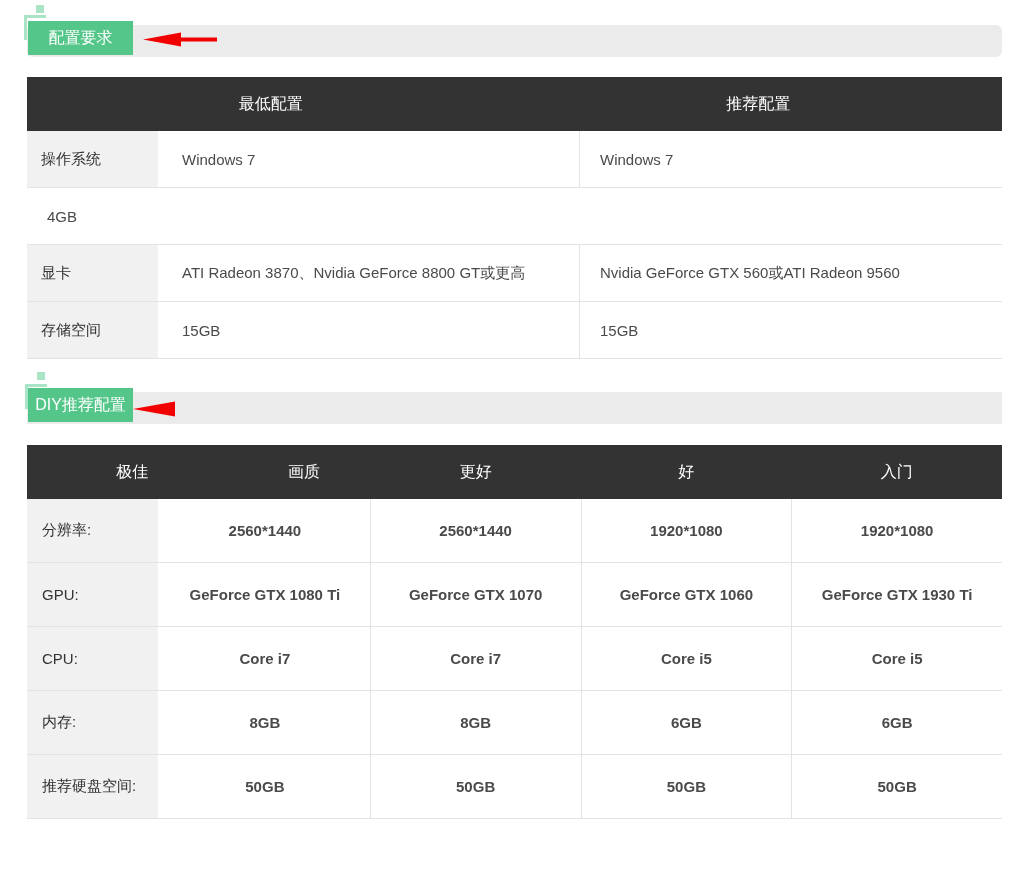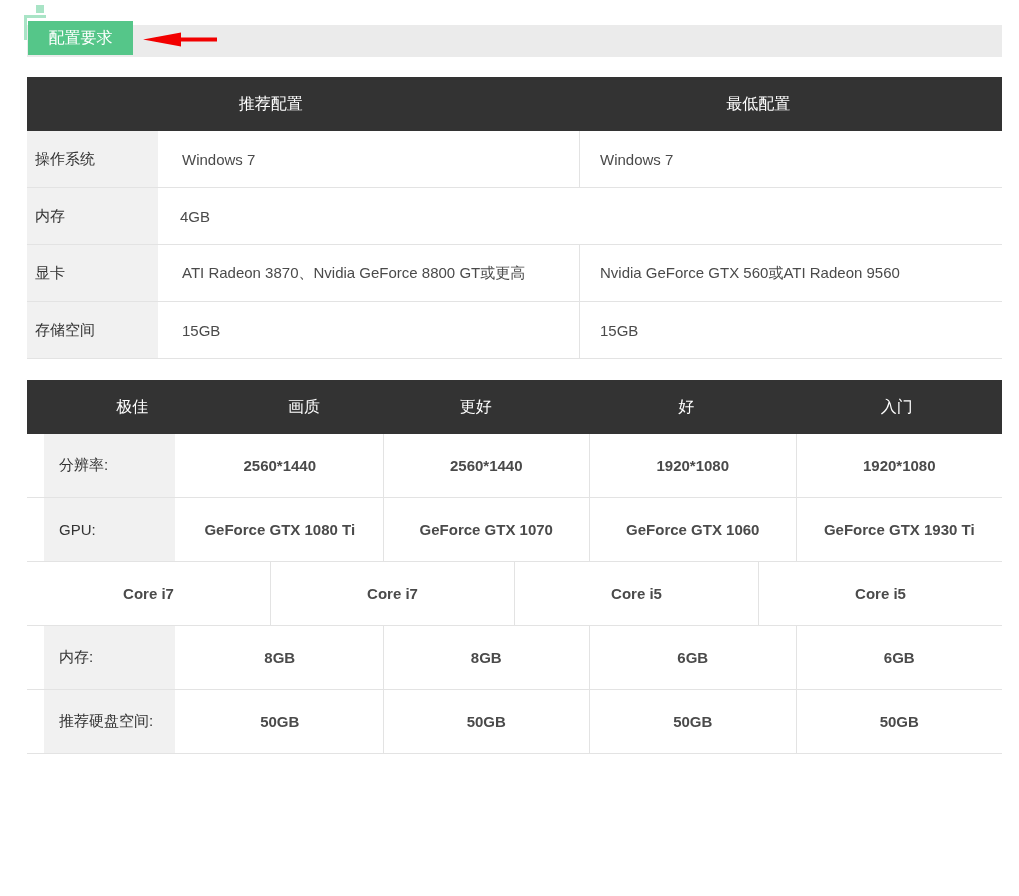--- a/index.html
+++ b/index.html
@@ -5,21 +5,21 @@
   html, body {
     margin: 0; padding: 0;
     width: 1019px; height: 896px;
     background: #ffffff;
     font-family: "Liberation Sans", "DejaVu Sans", sans-serif;
   }
   .content { position: relative; margin-left: 27px; width: 975px; }
 
   
   .section-bar { position: relative; height: 32px; background: #ebebeb; }
-  .bar1 { margin-top: 25px; }
+  .bar1 { margin-top: 25px; border-radius: 6px; }
   .bar2 { margin-top: 33px; }
   .badge {
     position: absolute; left: 1px; top: -4px; z-index: 2;
     height: 34px; min-width: 105px; box-sizing: border-box;
     background: #55c689; color: #ffffff; font-size: 16px;
     display: flex; align-items: center; justify-content: center;
     padding: 0 6px; white-space: nowrap;
   }
   .corner-square { position: absolute; width: 8px; height: 8px; background: #a9e4c6; z-index: 1; }
   .corner-h { position: absolute; width: 22px; height: 3px; background: #a9e4c6; z-index: 1; }
@@ -41,40 +41,40 @@
   
   .table1 { margin-top: 20px; }
   .t1-head-cell { flex: 1; }
   .t1-row {
     display: flex; height: 57px; box-sizing: border-box;
     border-bottom: 1px solid #e3e3e3; font-size: 15px; color: #4a4a4a;
   }
   .t1-label {
     width: 133px; box-sizing: border-box; background: #f1f1f1;
     border-right: 2px solid #ffffff;
-    display: flex; align-items: center; padding-left: 8px; color: #333333;
+    display: flex; align-items: center; padding-left: 14px; color: #333333;
   }
   .t1-min {
     width: 420px; box-sizing: border-box; border-right: 1px solid #e3e3e3;
     display: flex; align-items: center; padding-left: 22px;
   }
   .t1-rec { flex: 1; display: flex; align-items: center; padding-left: 20px; }
 
   
   .table2 { margin-top: 21px; }
   .t2-head-label { width: 133px; }
   .t2-head-cell { flex: 1; }
   .t2-row {
     display: flex; height: 64px; box-sizing: border-box;
     border-bottom: 1px solid #e3e3e3; font-size: 15px; color: #4a4a4a;
   }
   .t2-label {
     width: 133px; box-sizing: border-box; background: #f1f1f1;
     border-right: 2px solid #ffffff;
-    display: flex; align-items: center; padding-left: 15px; color: #333333; margin-left: 17px;
+    display: flex; align-items: center; padding-left: 15px; color: #333333;
   }
   .t2-cell {
     flex: 1; box-sizing: border-box; border-right: 1px solid #e3e3e3;
     display: flex; align-items: center; justify-content: center; font-weight: bold;
   }
   .t2-cell:last-child { border-right: none; }
 </style>
 </head>
 <body>
 
@@ -85,45 +85,53 @@
     <span class="corner-h"></span>
     <span class="corner-v"></span>
     <div class="badge">配置要求</div>
     <svg class="arrow arrow1" width="75" height="16">
       <polygon points="0,7.5 38,0.5 38,5.5 74,5.5 74,9.5 38,9.5 38,14.5" fill="#f20000"></polygon>
     </svg>
   </div>
 
   <div class="table1">
     <div class="t-head">
+      <div class="hcell t1-head-cell">最低配置</div>
       <div class="hcell t1-head-cell">推荐配置</div>
-      <div class="hcell t1-head-cell">最低配置</div>
     </div>
 
     <div class="t1-row">
       <div class="t1-label">操作系统</div>
       <div class="t1-min">Windows 7</div>
       <div class="t1-rec">Windows 7</div>
     </div>
     <div class="t1-row">
-      <div class="t1-label">内存</div>
       <div class="t1-rec">4GB</div>
     </div>
     <div class="t1-row">
       <div class="t1-label">显卡</div>
       <div class="t1-min">ATI Radeon 3870、Nvidia GeForce 8800 GT或更高</div>
       <div class="t1-rec">Nvidia GeForce GTX 560或ATI Radeon 9560</div>
     </div>
     <div class="t1-row">
       <div class="t1-label">存储空间</div>
       <div class="t1-min">15GB</div>
       <div class="t1-rec">15GB</div>
     </div>
   </div>
 
+  <div class="section-bar bar2">
+    <span class="corner-square"></span>
+    <span class="corner-h"></span>
+    <span class="corner-v"></span>
+    <div class="badge">DIY推荐配置</div>
+    <svg class="arrow arrow2" width="42" height="16">
+      <polygon points="0,8 42,0.5 42,15.5" fill="#f20000"></polygon>
+    </svg>
+  </div>
 
   <div class="table2">
     <div class="t-head">
       <div class="hcell t2-head-cell">极佳</div>
       <div class="hcell t2-head-label">画质</div>
       <div class="hcell t2-head-cell">更好</div>
       <div class="hcell t2-head-cell">好</div>
       <div class="hcell t2-head-cell">入门</div>
     </div>
 
@@ -135,20 +143,21 @@
       <div class="t2-cell">1920*1080</div>
     </div>
     <div class="t2-row">
       <div class="t2-label">GPU:</div>
       <div class="t2-cell">GeForce GTX 1080 Ti</div>
       <div class="t2-cell">GeForce GTX 1070</div>
       <div class="t2-cell">GeForce GTX 1060</div>
       <div class="t2-cell">GeForce GTX 1930 Ti</div>
     </div>
     <div class="t2-row">
+      <div class="t2-label">CPU:</div>
       <div class="t2-cell">Core i7</div>
       <div class="t2-cell">Core i7</div>
       <div class="t2-cell">Core i5</div>
       <div class="t2-cell">Core i5</div>
     </div>
     <div class="t2-row">
       <div class="t2-label">内存:</div>
       <div class="t2-cell">8GB</div>
       <div class="t2-cell">8GB</div>
       <div class="t2-cell">6GB</div>

